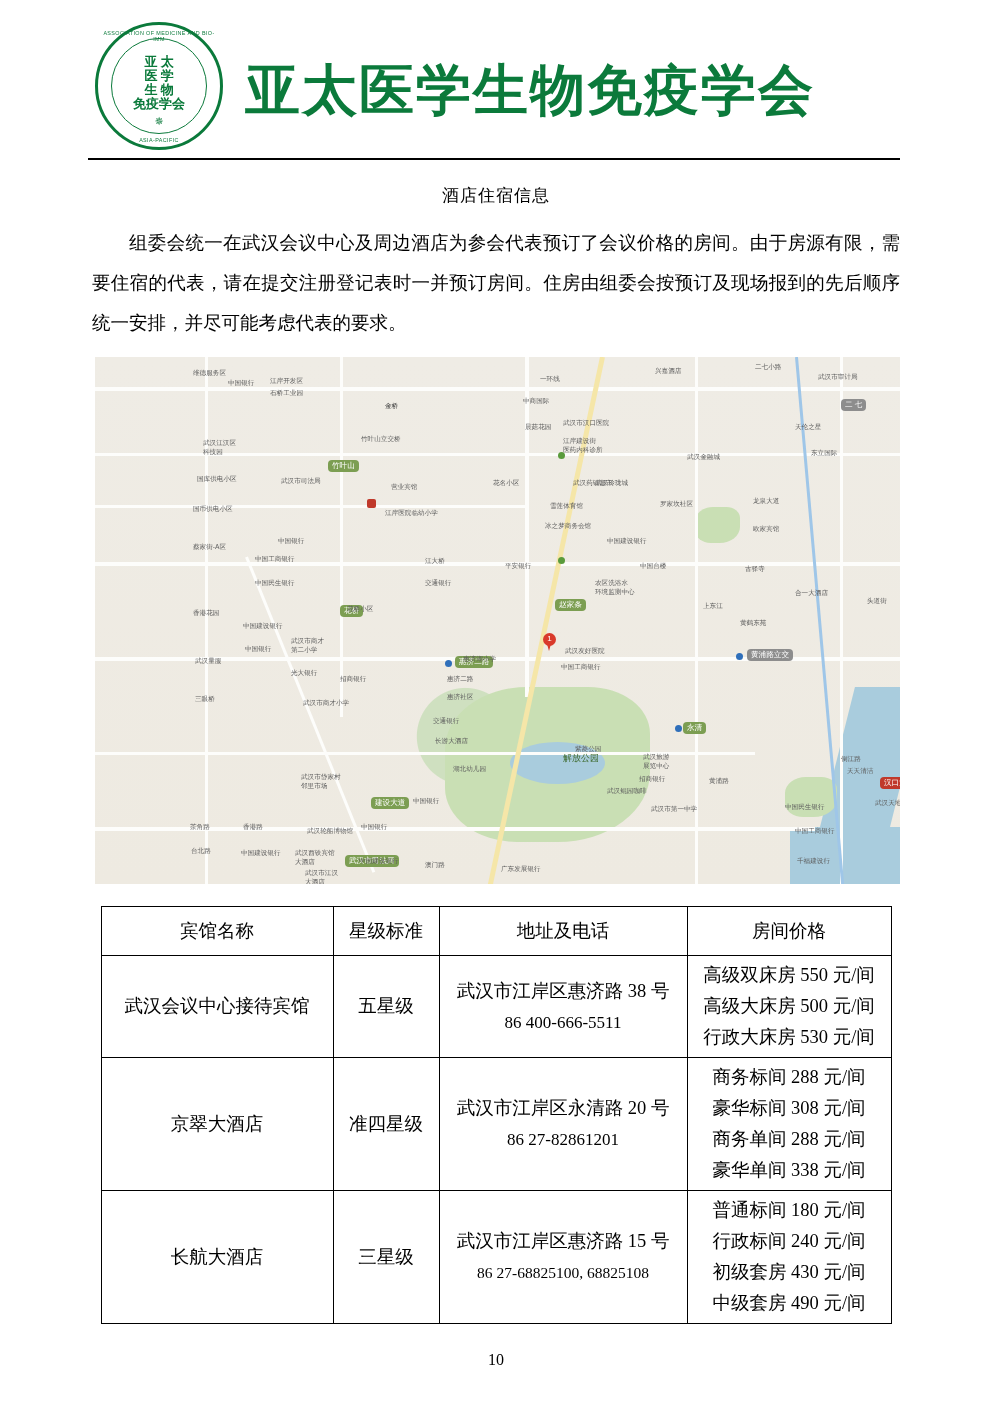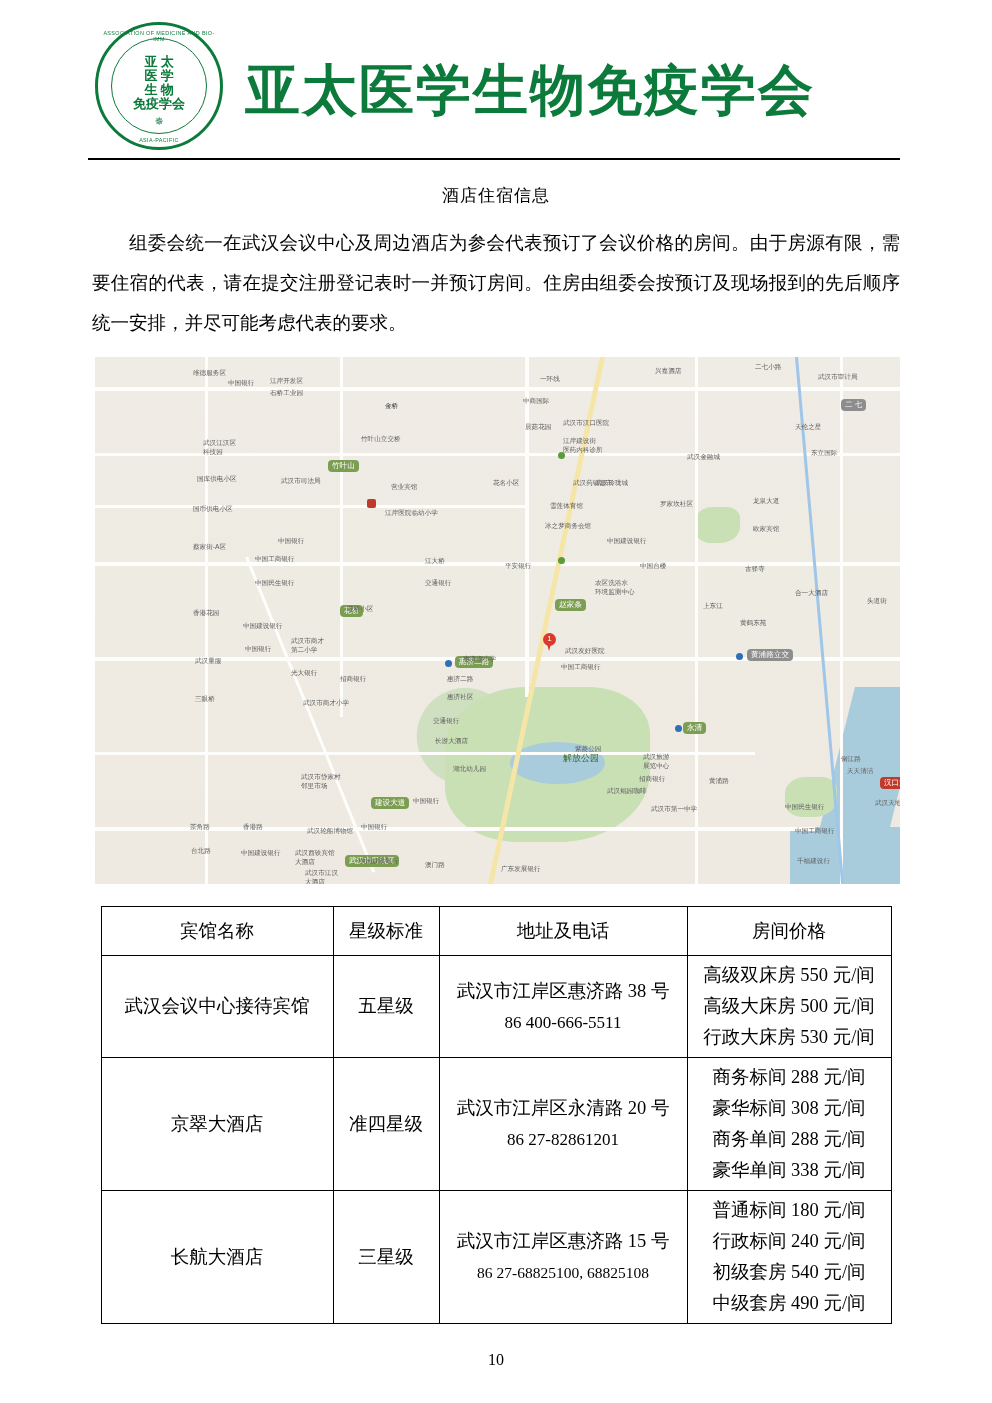--- a/index.html
+++ b/index.html
@@ -461,20 +461,20 @@
     <tr>
       <td>长航大酒店</td>
       <td>三星级</td>
       <td class="cell-lines">
         <div>武汉市江岸区惠济路 15 号</div>
         <div class="addr-small">86  27-68825100, 68825108</div>
       </td>
       <td class="cell-lines">
         <div>普通标间 180 元/间</div>
         <div>行政标间 240 元/间</div>
-        <div>初级套房 540 元/间</div>
+        <div>初级套房 430 元/间</div>
         <div>中级套房 490 元/间</div>
       </td>
     </tr>
   </tbody>
 </table>
 
 <div class="page-num">10</div>
 
 </body></html>

